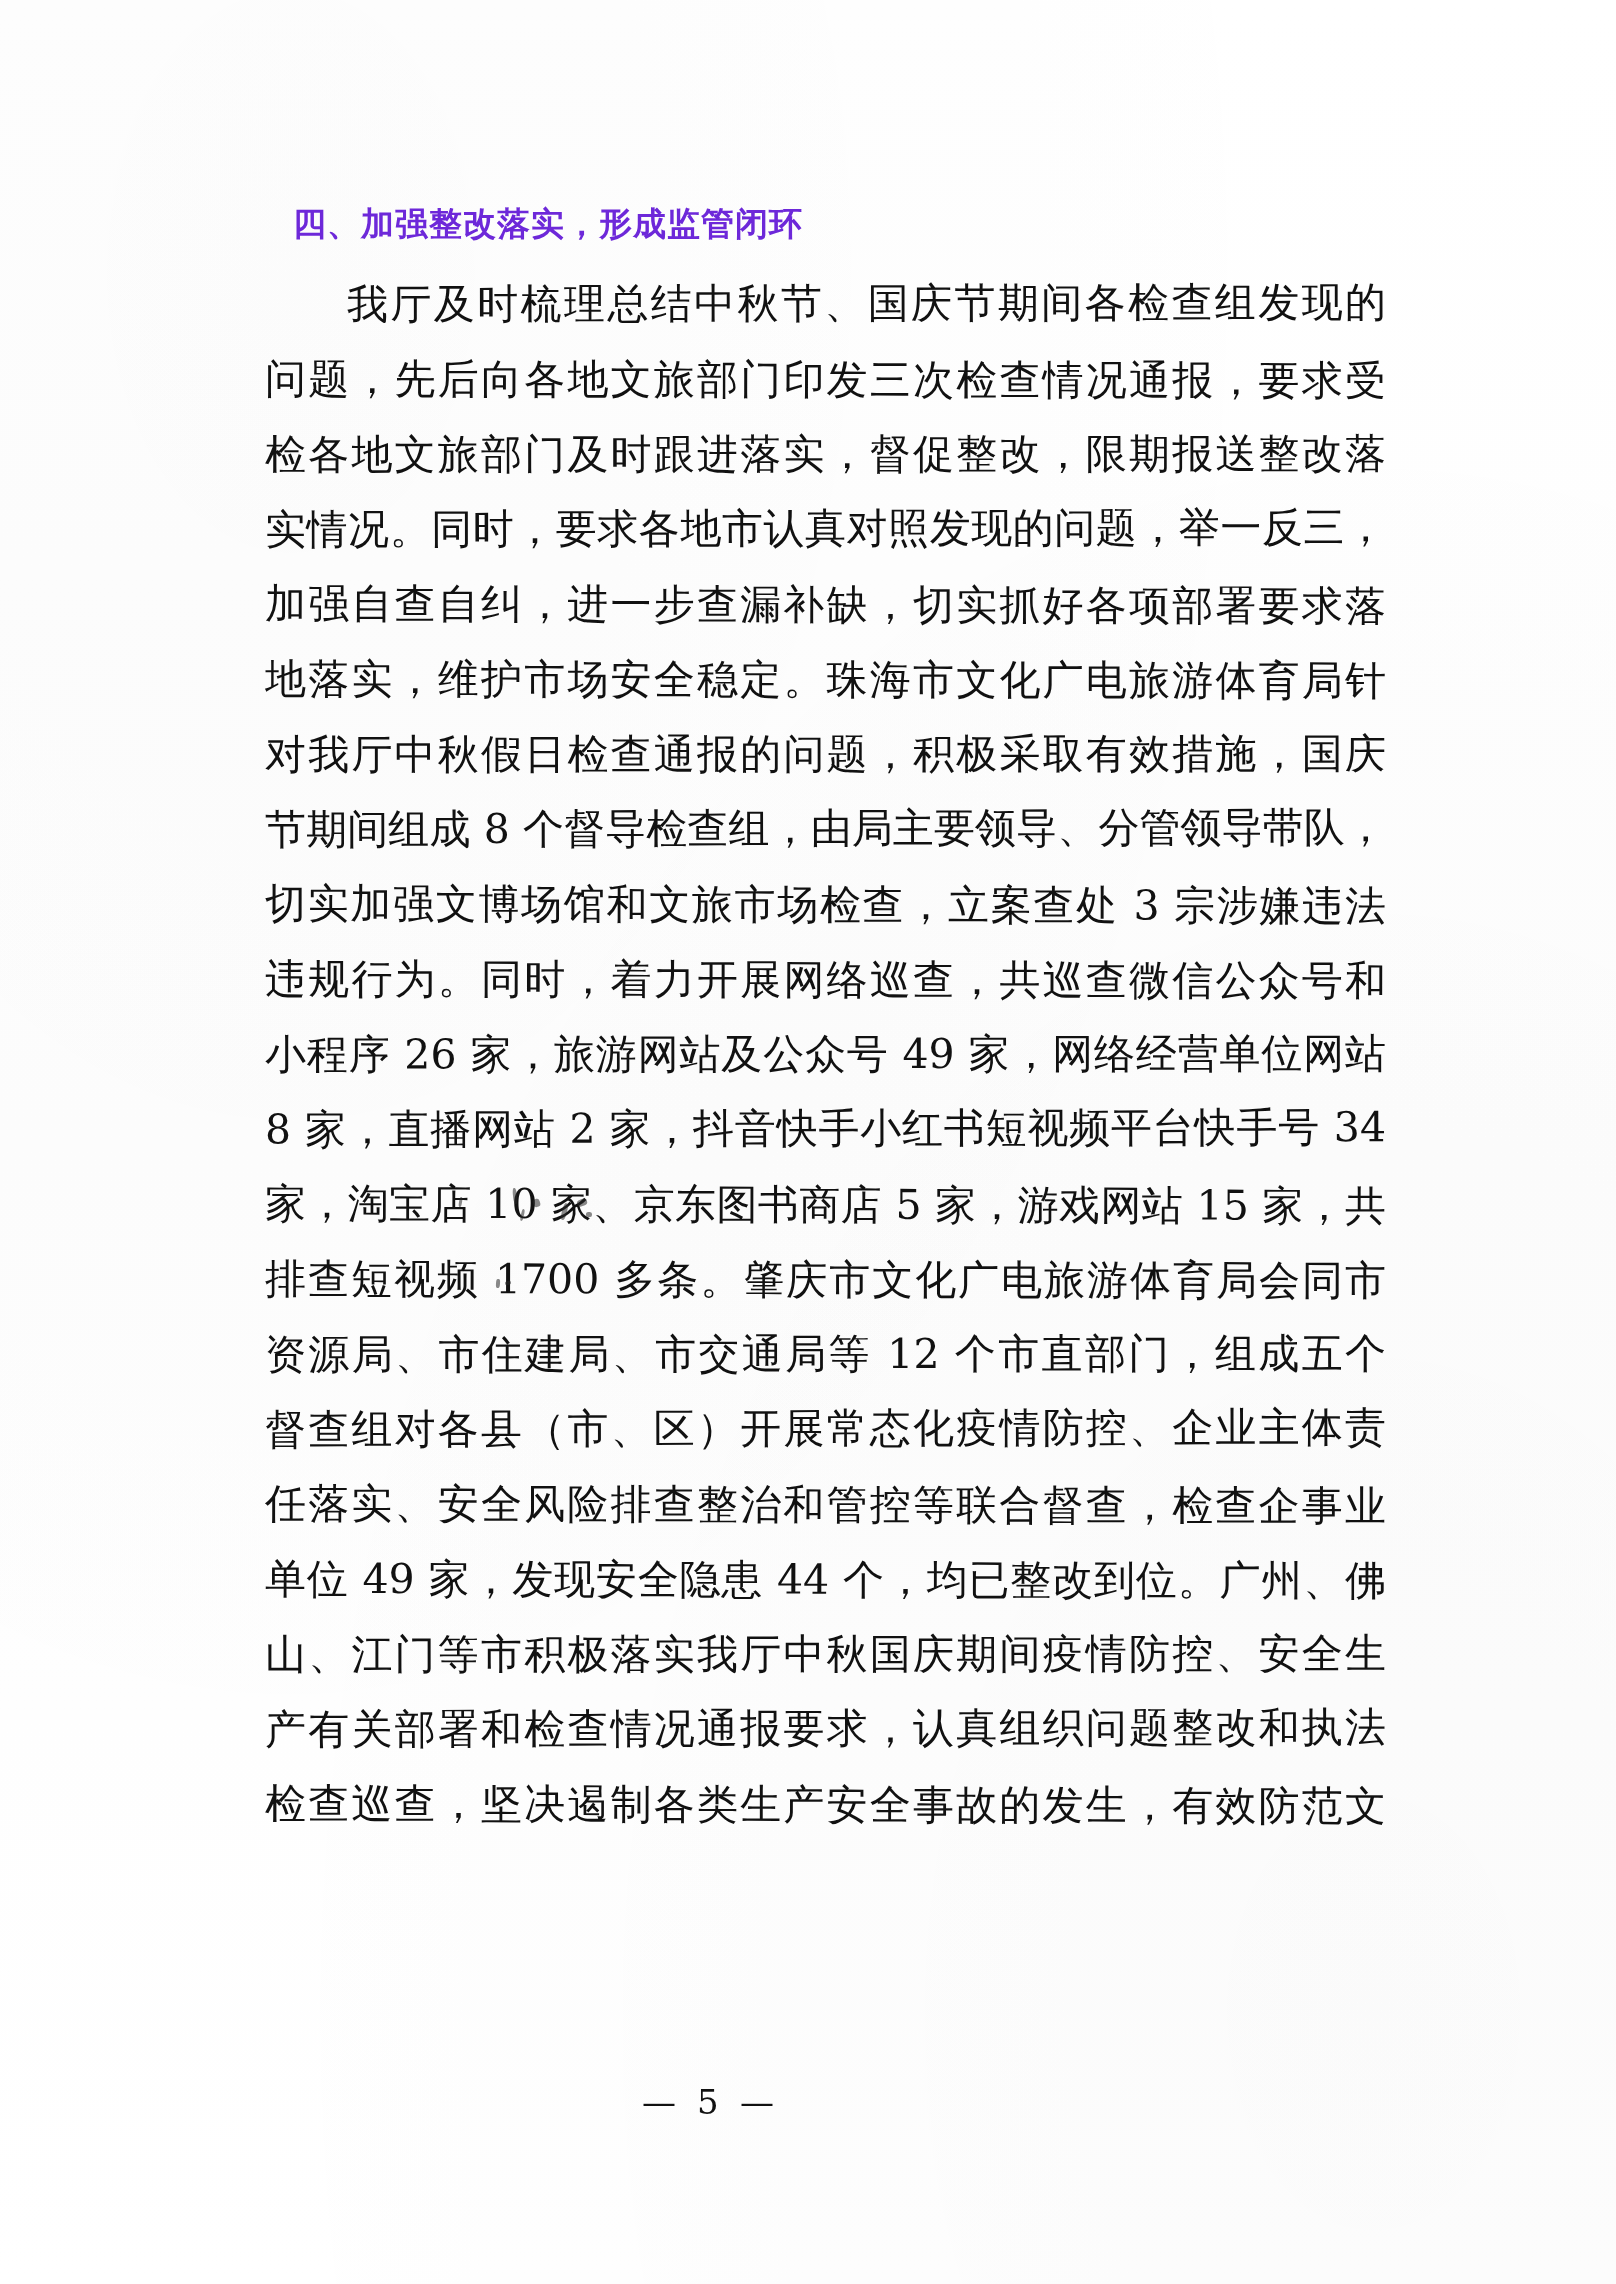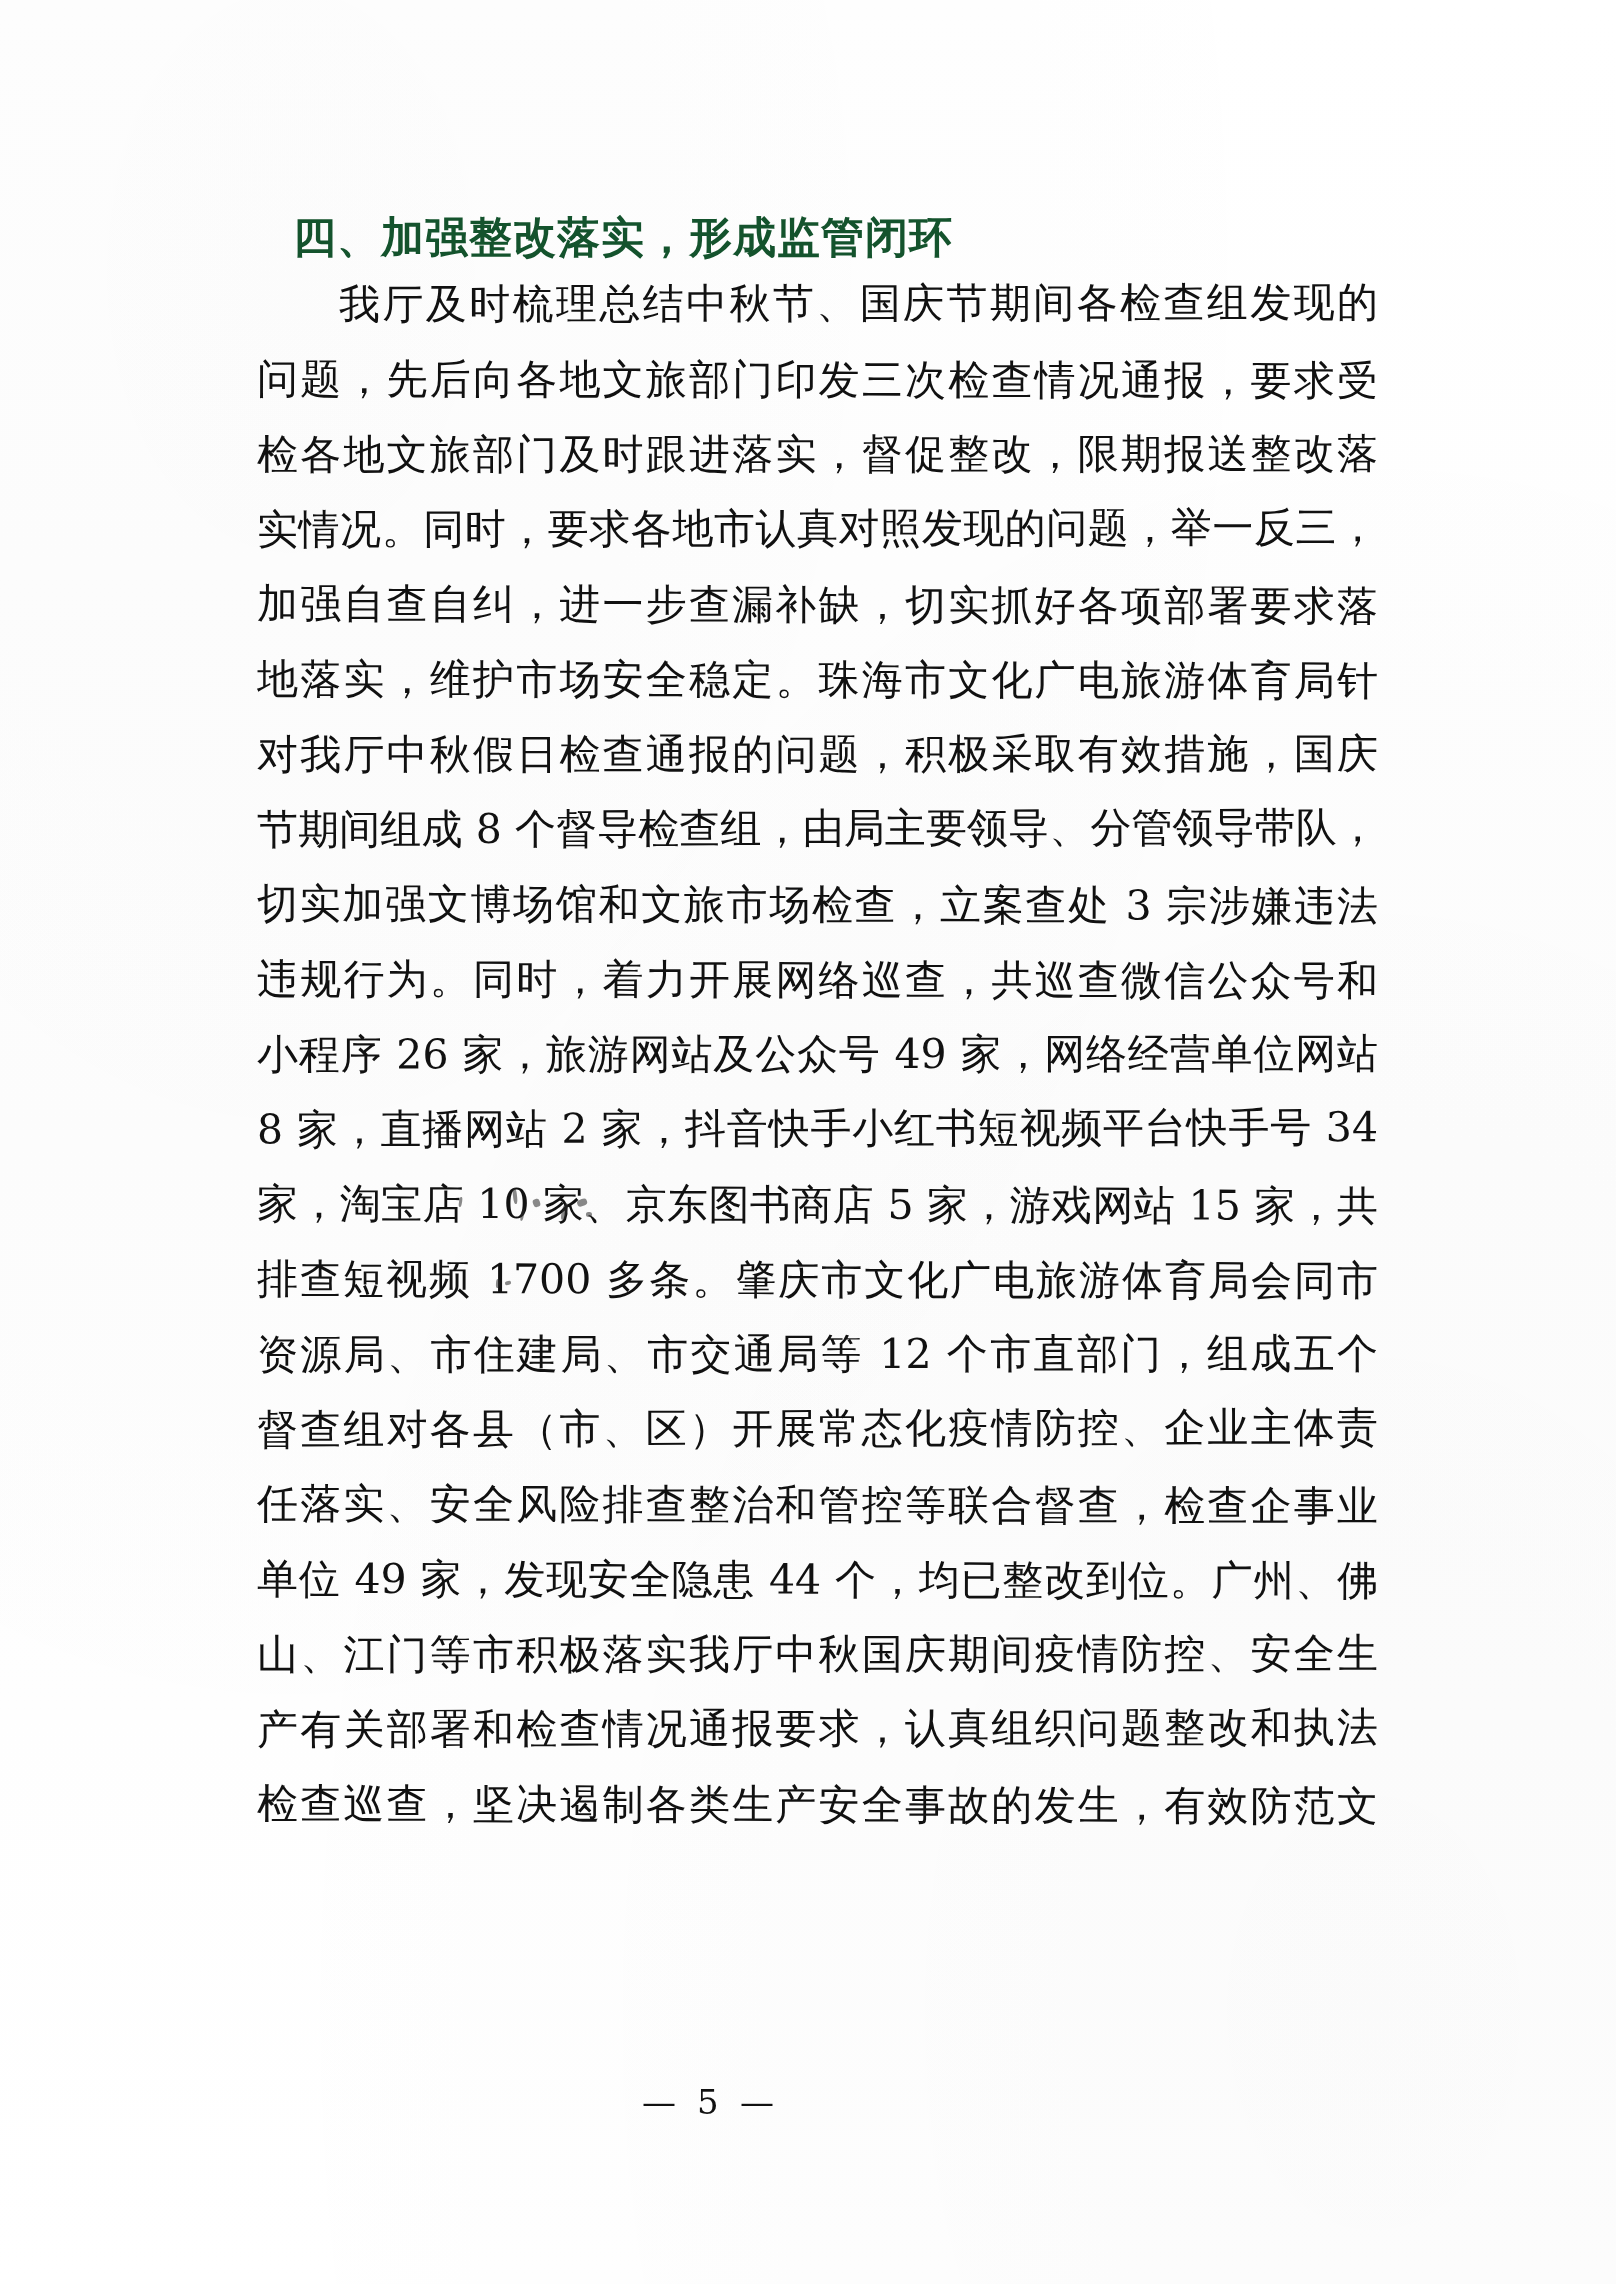--- a/index.html
+++ b/index.html
@@ -35,33 +35,33 @@
     width: 1121px;
   }
 
   
   .section-heading {
     position: absolute;
     top: 180px;
     left: 40px;
     font-family: "Liberation Sans", "DejaVu Sans", sans-serif;
     font-weight: 700;
-    font-size: 43px;
+    font-size: 33px;
     line-height: 1;
     letter-spacing: 1px;
-    color: #14532d;
+    color: #6d28d9;
     white-space: nowrap;
     -webkit-font-smoothing: none;
   }
 
   
   #body-lines {
     position: absolute;
     top: 267px;
-    left: 4px;
+    left: 12px;
     width: 1121px;
   }
 
   .body-line {
     position: relative;
     height: 75px;
     font-family: "DejaVu Serif", "Liberation Serif", serif;
     font-size: 41px;
     line-height: 75px;
     color: #111111;

